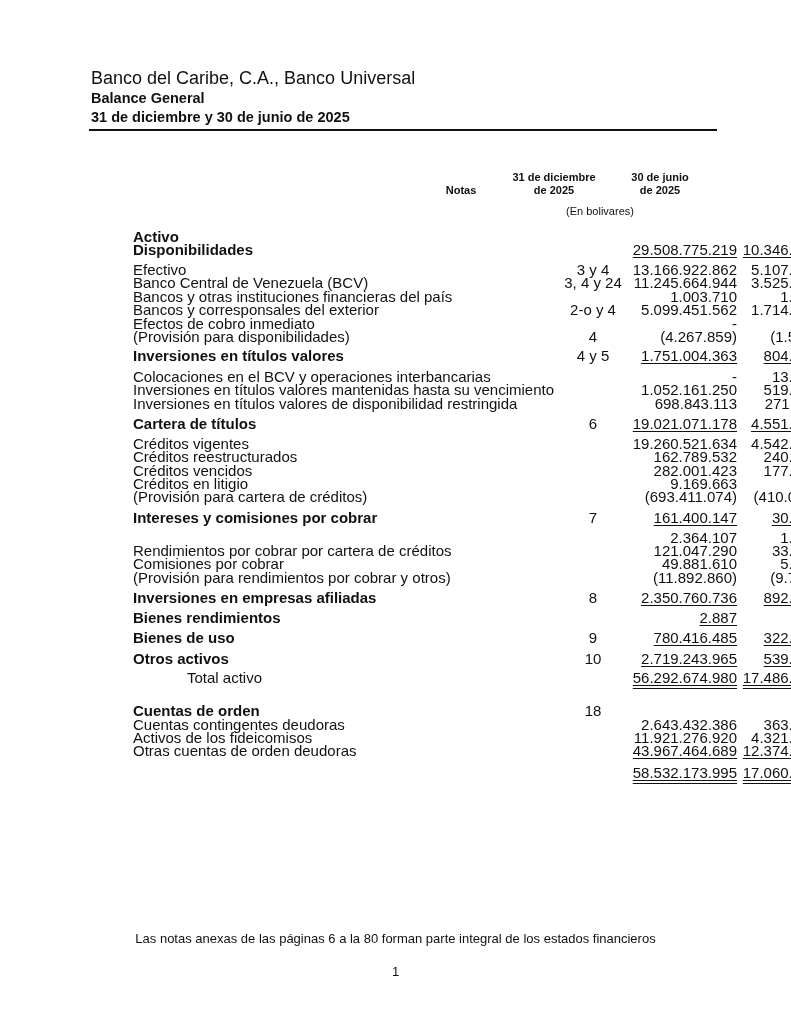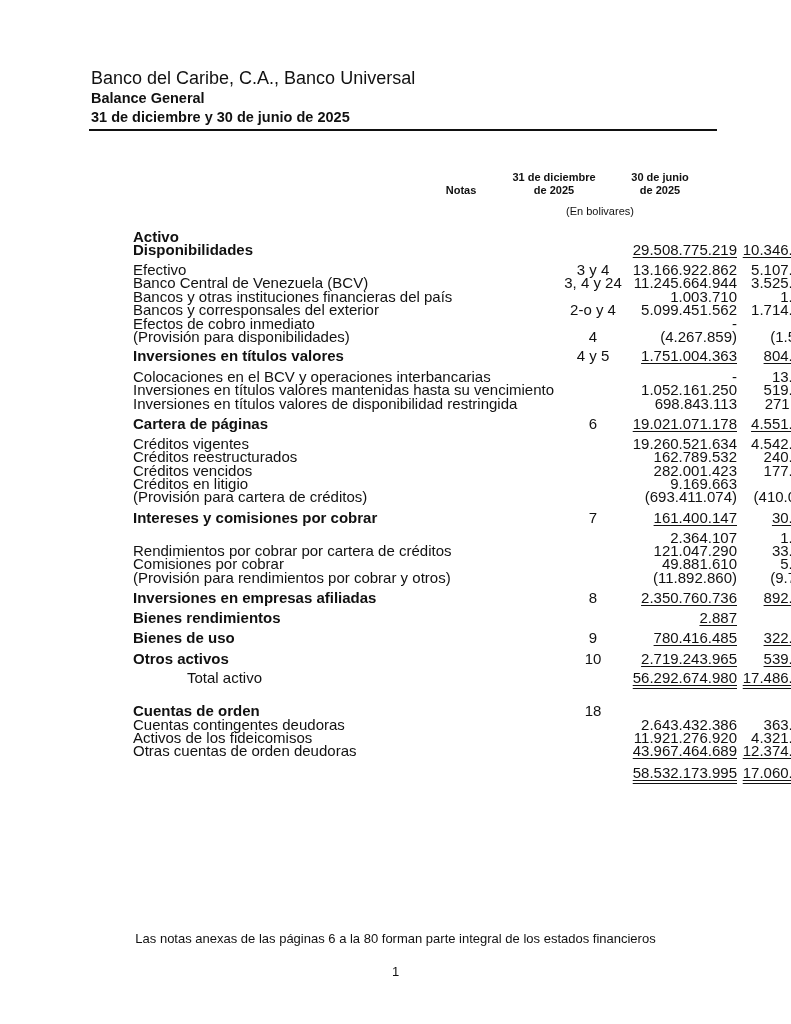--- a/index.html
+++ b/index.html
@@ -117,21 +117,21 @@
         <span class="v1">1.052.161.250</span>
         <span class="v2">519.520.140</span>
       </div>
       <div class="row" style="top: 397px;">
         <span class="lbl">Inversiones en títulos valores de disponibilidad restringida</span>
         <span class="nota"></span>
         <span class="v1">698.843.113</span>
         <span class="v2">271.278.116</span>
       </div>
       <div class="row bold" style="top: 417px;">
-        <span class="lbl">Cartera de páginas</span>
+        <span class="lbl">Cartera de títulos</span>
         <span class="nota">6</span>
         <span class="v1 u">19.021.071.178</span>
         <span class="v2 u">4.551.045.464</span>
       </div>
       <div class="row" style="top: 437px;">
         <span class="lbl">Créditos vigentes</span>
         <span class="nota"></span>
         <span class="v1">19.260.521.634</span>
         <span class="v2">4.542.774.366</span>
       </div>

